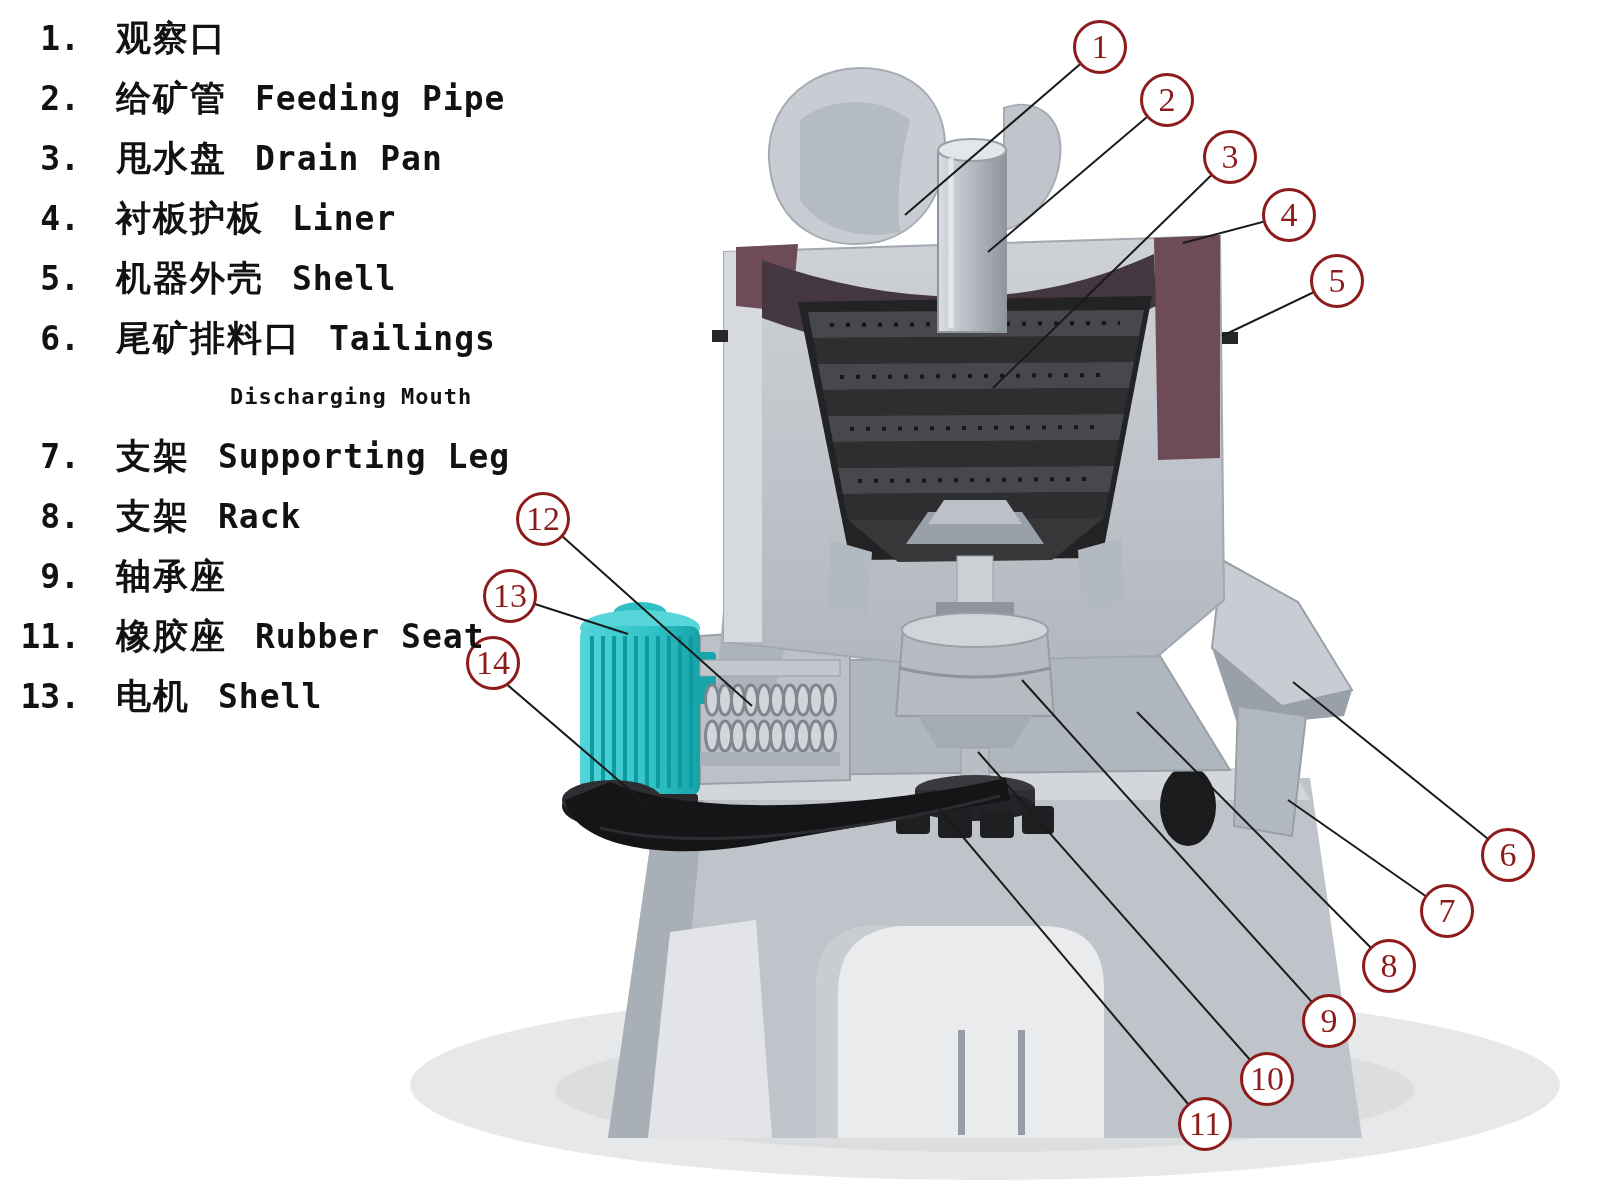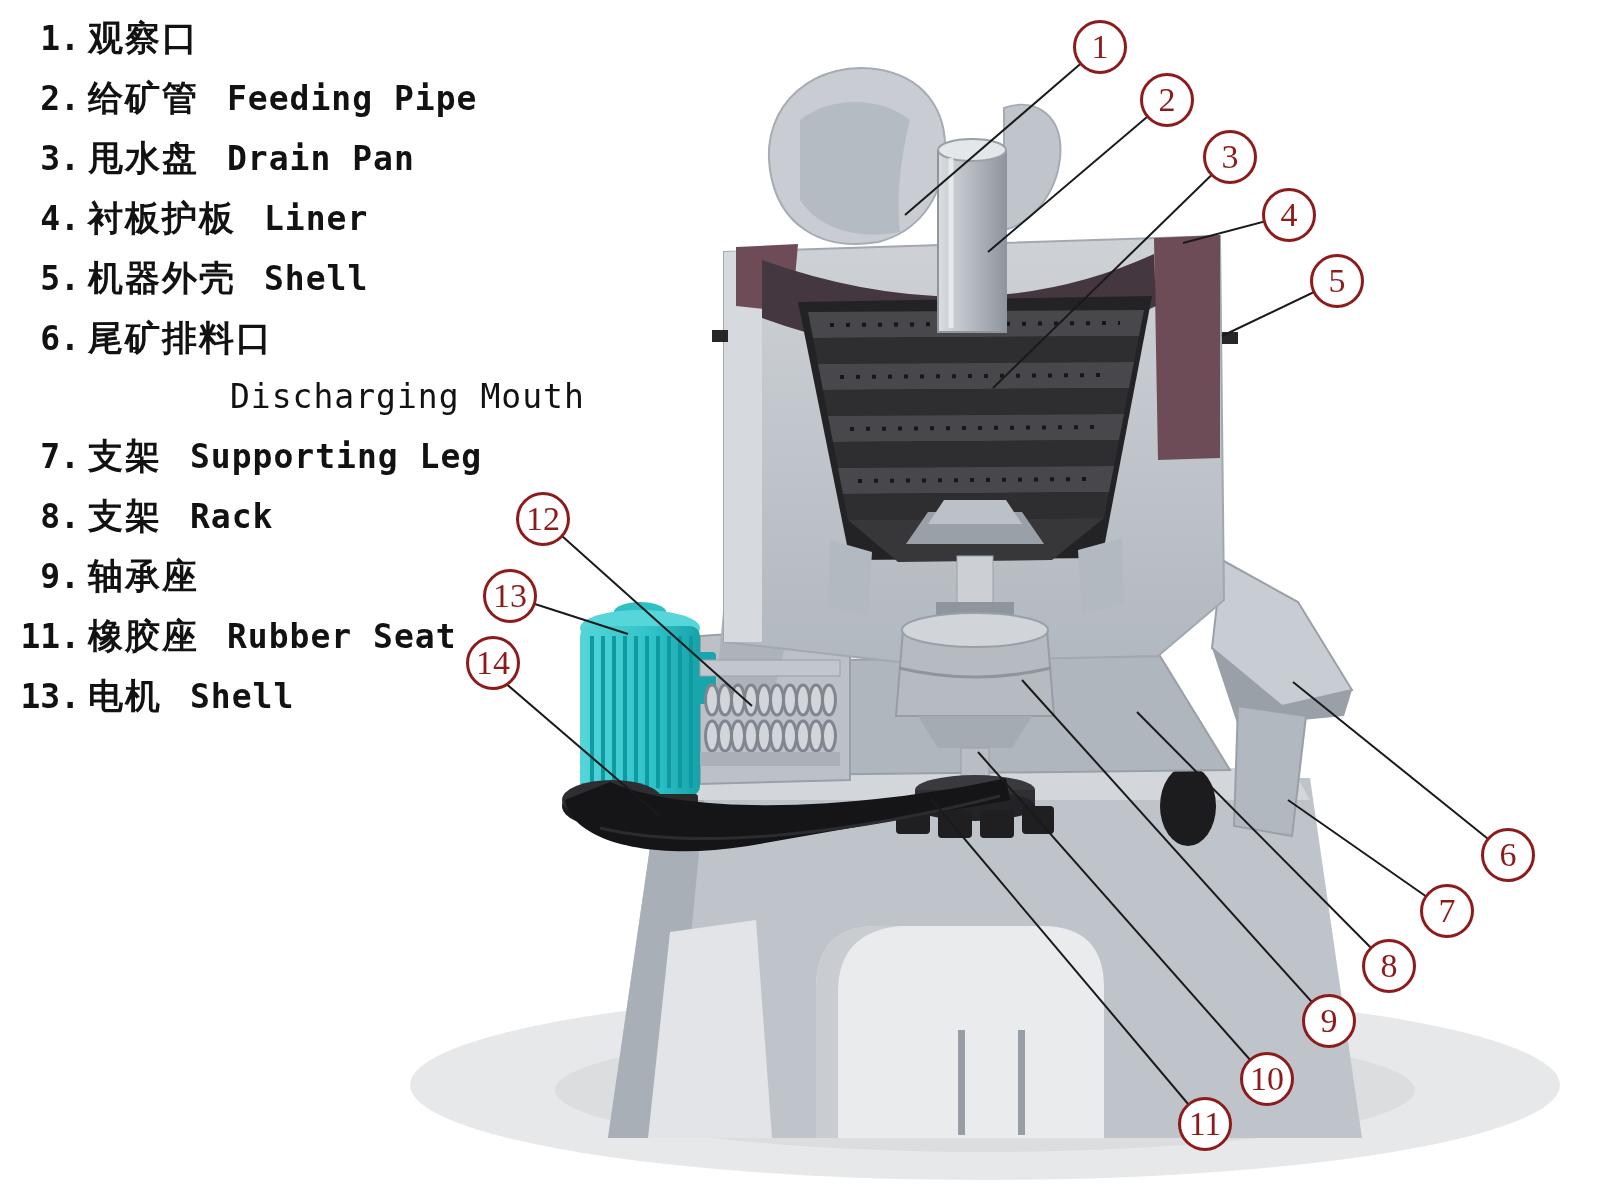--- a/index.html
+++ b/index.html
@@ -8,28 +8,28 @@
     font-family:"Liberation Sans",sans-serif;overflow:hidden;
   }
   .stage{position:absolute;inset:0;}
   
   .legend{position:absolute;left:14px;top:8px;z-index:4;}
   .legend-row{display:flex;align-items:baseline;height:60px;line-height:60px;white-space:nowrap;}
   .legend-row .num{
     display:inline-block;min-width:66px;text-align:right;margin-right:8px;
     font-family:"DejaVu Sans Mono",monospace;font-weight:700;font-size:33px;color:#121212;
   }
-  .legend-row .zh{font-size:35px;font-weight:700;color:#121212;letter-spacing:2px;}
+  .legend-row .zh{font-size:35px;font-weight:700;color:#121212;letter-spacing:2px;margin-left:28px;}
   .legend-row .en{
     font-family:"DejaVu Sans Mono",monospace;font-weight:700;font-size:33px;color:#121212;
     margin-left:28px;letter-spacing:1px;
   }
   .legend-cont{
     height:58px;line-height:58px;padding-left:216px;white-space:nowrap;
-    font-family:"DejaVu Sans Mono",monospace;font-weight:400;font-size:33px;color:#121212;letter-spacing:1px;
+    font-family:"DejaVu Sans Mono",monospace;font-weight:700;font-size:22px;color:#121212;letter-spacing:1px;
   }
   
   .callout{
     position:absolute;width:54px;height:54px;box-sizing:border-box;
     border:3px solid #8e1b1b;border-radius:50%;background:#ffffff;
     color:#8e1b1b;display:flex;align-items:center;justify-content:center;
     font-family:"Liberation Serif",serif;font-size:34px;font-weight:400;z-index:3;
   }
   
   .machine-svg{position:absolute;left:0;top:0;z-index:1;}
@@ -294,20 +294,21 @@
       <span class="en">Liner</span>
     </div>
     <div class="legend-row">
       <span class="num">5.</span>
       <span class="zh">机器外壳</span>
       <span class="en">Shell</span>
     </div>
     <div class="legend-row">
       <span class="num">6.</span>
       <span class="zh">尾矿排料口</span>
+      <span class="en">Tailings</span>
     </div>
     <div class="legend-cont">Discharging Mouth</div>
     <div class="legend-row">
       <span class="num">7.</span>
       <span class="zh">支架</span>
       <span class="en">Supporting Leg</span>
     </div>
     <div class="legend-row">
       <span class="num">8.</span>
       <span class="zh">支架</span>

